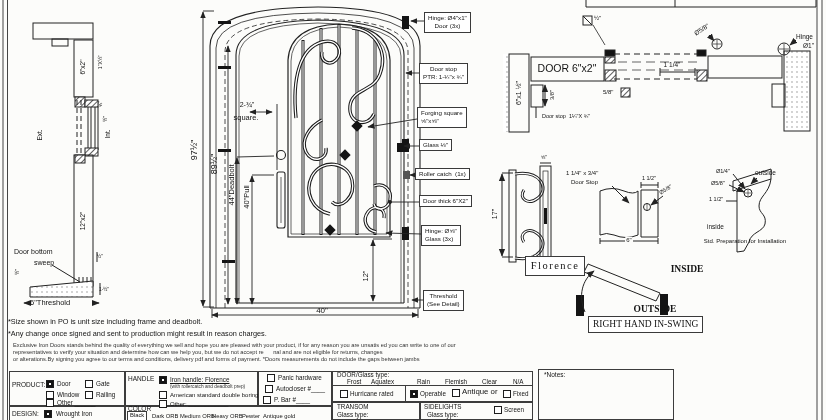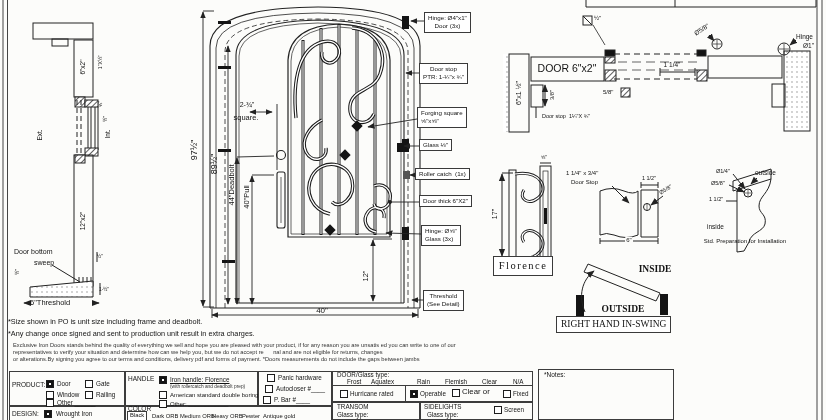--- a/index.html
+++ b/index.html
@@ -3,21 +3,21 @@
 <meta charset="utf-8">
 <style>
   html,body{margin:0;padding:0;background:#e8e8e8;}
   .sheet{position:relative;width:826px;height:420px;background:#fcfcfa;overflow:hidden;
          font-family:"Liberation Sans",sans-serif;color:#141414;}
   svg.art{position:absolute;left:0;top:0;}
   .t{position:absolute;font-size:7px;line-height:1.05;white-space:pre;color:#141414;}
   .c{transform:translate(-50%,-50%);}
   .cr{transform:translate(-50%,-50%) rotate(-90deg);}
   .ca{transform:translate(-50%,-50%) rotate(-33deg);}
-  .serif{font-family:"Liberation Serif",serif;}
+  .serif{font-family:"Liberation Serif",serif;margin-left:32px;}
   .lbox{position:absolute;border:1px solid #3a3a3a;background:#fff;font-size:6.2px;line-height:1.35;
         text-align:center;padding:1px 3px;white-space:pre;color:#141414;}
   .cell{position:absolute;border:1.2px solid #3c3c3c;box-sizing:border-box;}
   .cb{position:absolute;width:8px;height:8px;border:1px solid #1d1d1d;background:#fff;box-sizing:border-box;}
   .cb.on{background:#141414;}
   .cb.on::after{content:"";position:absolute;left:2px;top:2px;width:2px;height:2px;background:#fff;}
   .ul{text-decoration:underline;}
   .line{position:absolute;background:#3c3c3c;}
 </style>
 </head>
@@ -321,21 +321,21 @@
 <div class="t" style="left:755px;top:170px;font-size:6.5px">outside</div>
 <div class="t" style="left:711px;top:181px;font-size:5.5px">Ø5/8"</div>
 <div class="t" style="left:709px;top:197px;font-size:5.5px">1 1/2"</div>
 <div class="t" style="left:707px;top:224px;font-size:6.5px">inside</div>
 <div class="t c" style="left:745px;top:241px;font-size:6px">Std. Preparation for Installation</div>
 <div class="t c serif" style="left:655px;top:270px;font-size:9.5px;font-weight:bold">INSIDE</div>
 <div class="t c serif" style="left:623px;top:310px;font-size:9.5px;font-weight:bold">OUTSIDE</div>
 <div class="lbox serif" style="left:556px;top:316px;font-size:9.5px;padding:1px 4px"><span>RIGHT HAND IN-SWING</span></div>
 
 <div class="t" style="left:8px;top:318px;font-size:7.3px">*Size shown in PO is unit size including frame and deadbolt.</div>
-<div class="t" style="left:8px;top:330px;font-size:7.3px">*Any change once signed and sent to production unit result in extra charges.</div>
+<div class="t" style="left:8px;top:330px;font-size:7.3px">*Any change once signed and sent to production might result in reason charges.</div>
 <div class="t" style="left:13px;top:342px;font-size:5.7px;color:#333">Exclusive Iron Doors stands behind the quality of everything we sell and hope you are pleased with your product, if for any reason you are unsatis ed you can write to one of our</div>
 <div class="t" style="left:13px;top:349px;font-size:5.7px;color:#333">representatives to verify your situation and determine how can we help you, but we do not accept re      nal and are not eligible for returns, changes</div>
 <div class="t" style="left:13px;top:356px;font-size:5.7px;color:#333">or alterations.By signing you agree to our terms and conditions, delivery pdf and forms of payment. *Doors measurements do not include the gaps between jambs</div>
 
 <div class="cell" style="left:9px;top:371px;width:116px;height:35px"></div>
 <div class="cell" style="left:125px;top:371px;width:133px;height:35px"></div>
 <div class="cell" style="left:258px;top:371px;width:74px;height:35px"></div>
 <div class="cell" style="left:332px;top:371px;width:201px;height:31px"></div>
 <div class="line" style="left:332px;top:385px;width:201px;height:1px"></div>
 <div class="line" style="left:405px;top:385px;width:1px;height:17px"></div>
@@ -378,21 +378,21 @@
 <div class="t" style="left:371px;top:379px;font-size:6.3px">Aquatex</div>
 <div class="t" style="left:417px;top:379px;font-size:6.3px">Rain</div>
 <div class="t" style="left:445px;top:379px;font-size:6.3px">Flemish</div>
 <div class="t" style="left:482px;top:379px;font-size:6.3px">Clear</div>
 <div class="t" style="left:513px;top:379px;font-size:6.3px">N/A</div>
 <span class="cb" style="left:340px;top:390px"></span>
 <div class="t" style="left:350px;top:391px;font-size:6.3px">Hurricane rated</div>
 <span class="cb on" style="left:410px;top:390px"></span>
 <div class="t" style="left:420px;top:391px;font-size:6.3px">Operable</div>
 <span class="cb" style="left:452px;top:389px"></span>
-<div class="t" style="left:462px;top:388px;font-size:7.8px">Clear or</div>
+<div class="t" style="left:462px;top:388px;font-size:7.8px">Antique or</div>
 <span class="cb" style="left:503px;top:390px"></span>
 <div class="t" style="left:513px;top:391px;font-size:6.3px">Fixed</div>
 
 <div class="t" style="left:544px;top:372px;font-size:6.5px">*Notes:</div>
 
 <div class="t" style="left:12px;top:411px;font-size:6.5px">DESIGN:</div>
 <span class="cb on" style="left:44px;top:410px"></span>
 <div class="t" style="left:56px;top:411px;font-size:6.3px">Wrought Iron</div>
 
 <div class="t" style="left:128px;top:406px;font-size:6.5px">COLOR</div>

